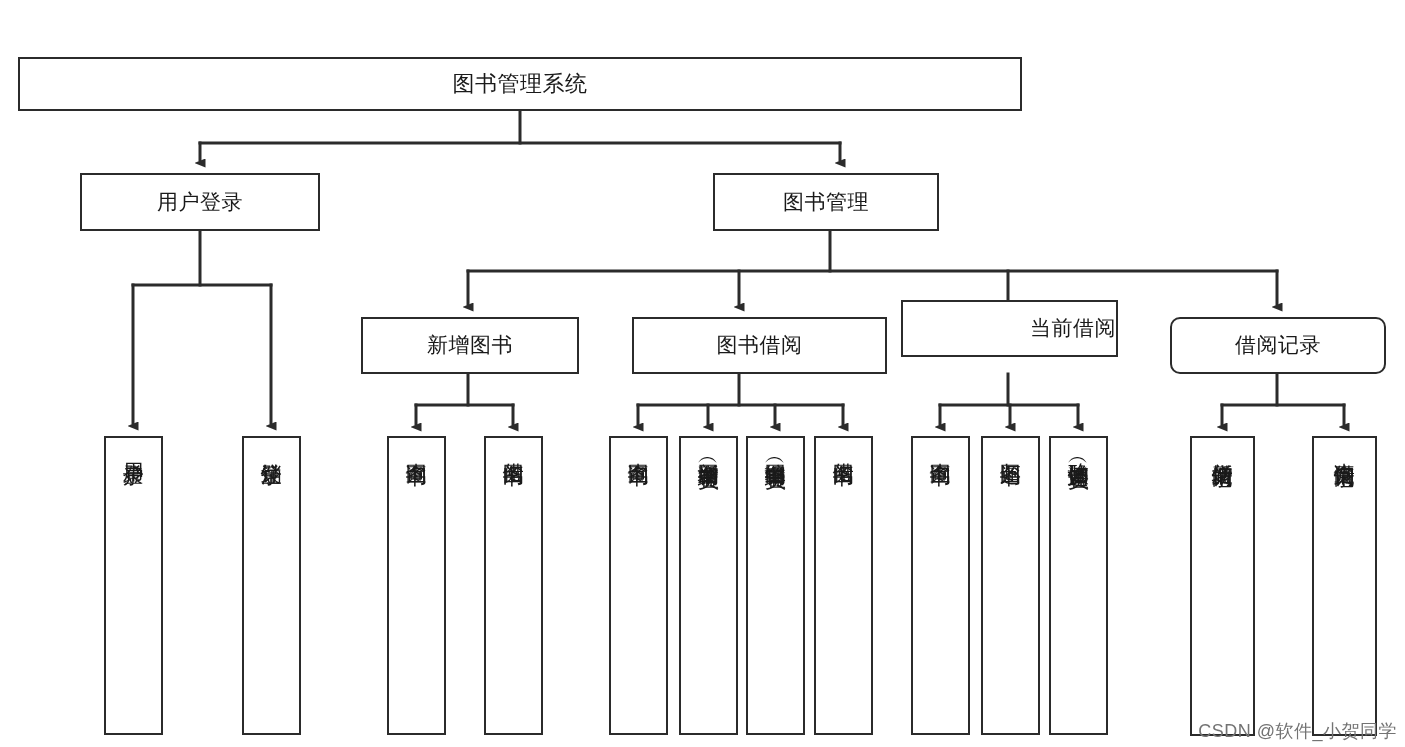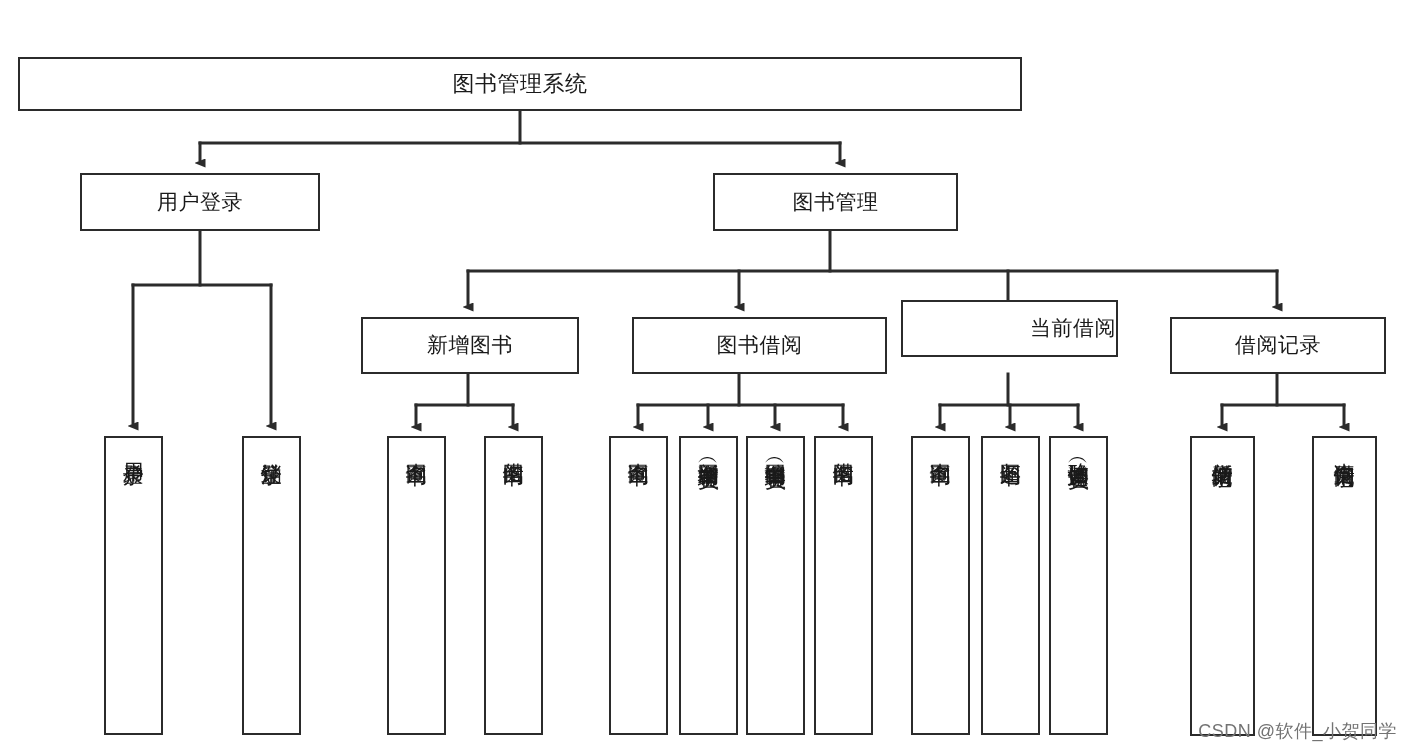--- a/index.html
+++ b/index.html
@@ -128,34 +128,34 @@
     </g>
   </svg>
 
   <div class="node-box root" style="left:18px; top:13px; width:1004px; height:54px;margin-top:44px;">
     <span class="node-label-h">图书管理系统</span>
   </div>
 
   <div class="node-box" style="left:80px; top:173px; width:240px; height:58px;">
     <span class="node-label-h">用户登录</span>
   </div>
-  <div class="node-box" style="left:713px; top:173px; width:245px; height:58px;">
+  <div class="node-box" style="left:713px; top:173px; width:226px; height:58px;">
     <span class="node-label-h">图书管理</span>
   </div>
 
   <div class="node-box" style="left:361px; top:317px; width:218px; height:57px;">
     <span class="node-label-h">新增图书</span>
   </div>
   <div class="node-box" style="left:632px; top:317px; width:255px; height:57px;">
     <span class="node-label-h">图书借阅</span>
   </div>
   <div class="node-box" style="left:901px; top:300px; width:217px; height:57px;justify-content:flex-end;">
     <span class="node-label-h">当前借阅</span>
   </div>
-  <div class="node-box" style="left:1170px; top:317px; width:216px; height:57px;">
+  <div class="node-box" style="left:1170px; top:317px; width:216px; height:57px;border-radius:10px;">
     <span class="node-label-h">借阅记录</span>
   </div>
 
   <div class="node-box vertical" style="left:104px; top:436px; width:59px; height:299px;">
     <span class="node-label-v">用户登录</span>
   </div>
   <div class="node-box vertical" style="left:242px; top:436px; width:59px; height:299px;">
     <span class="node-label-v">注销登录</span>
   </div>
 

